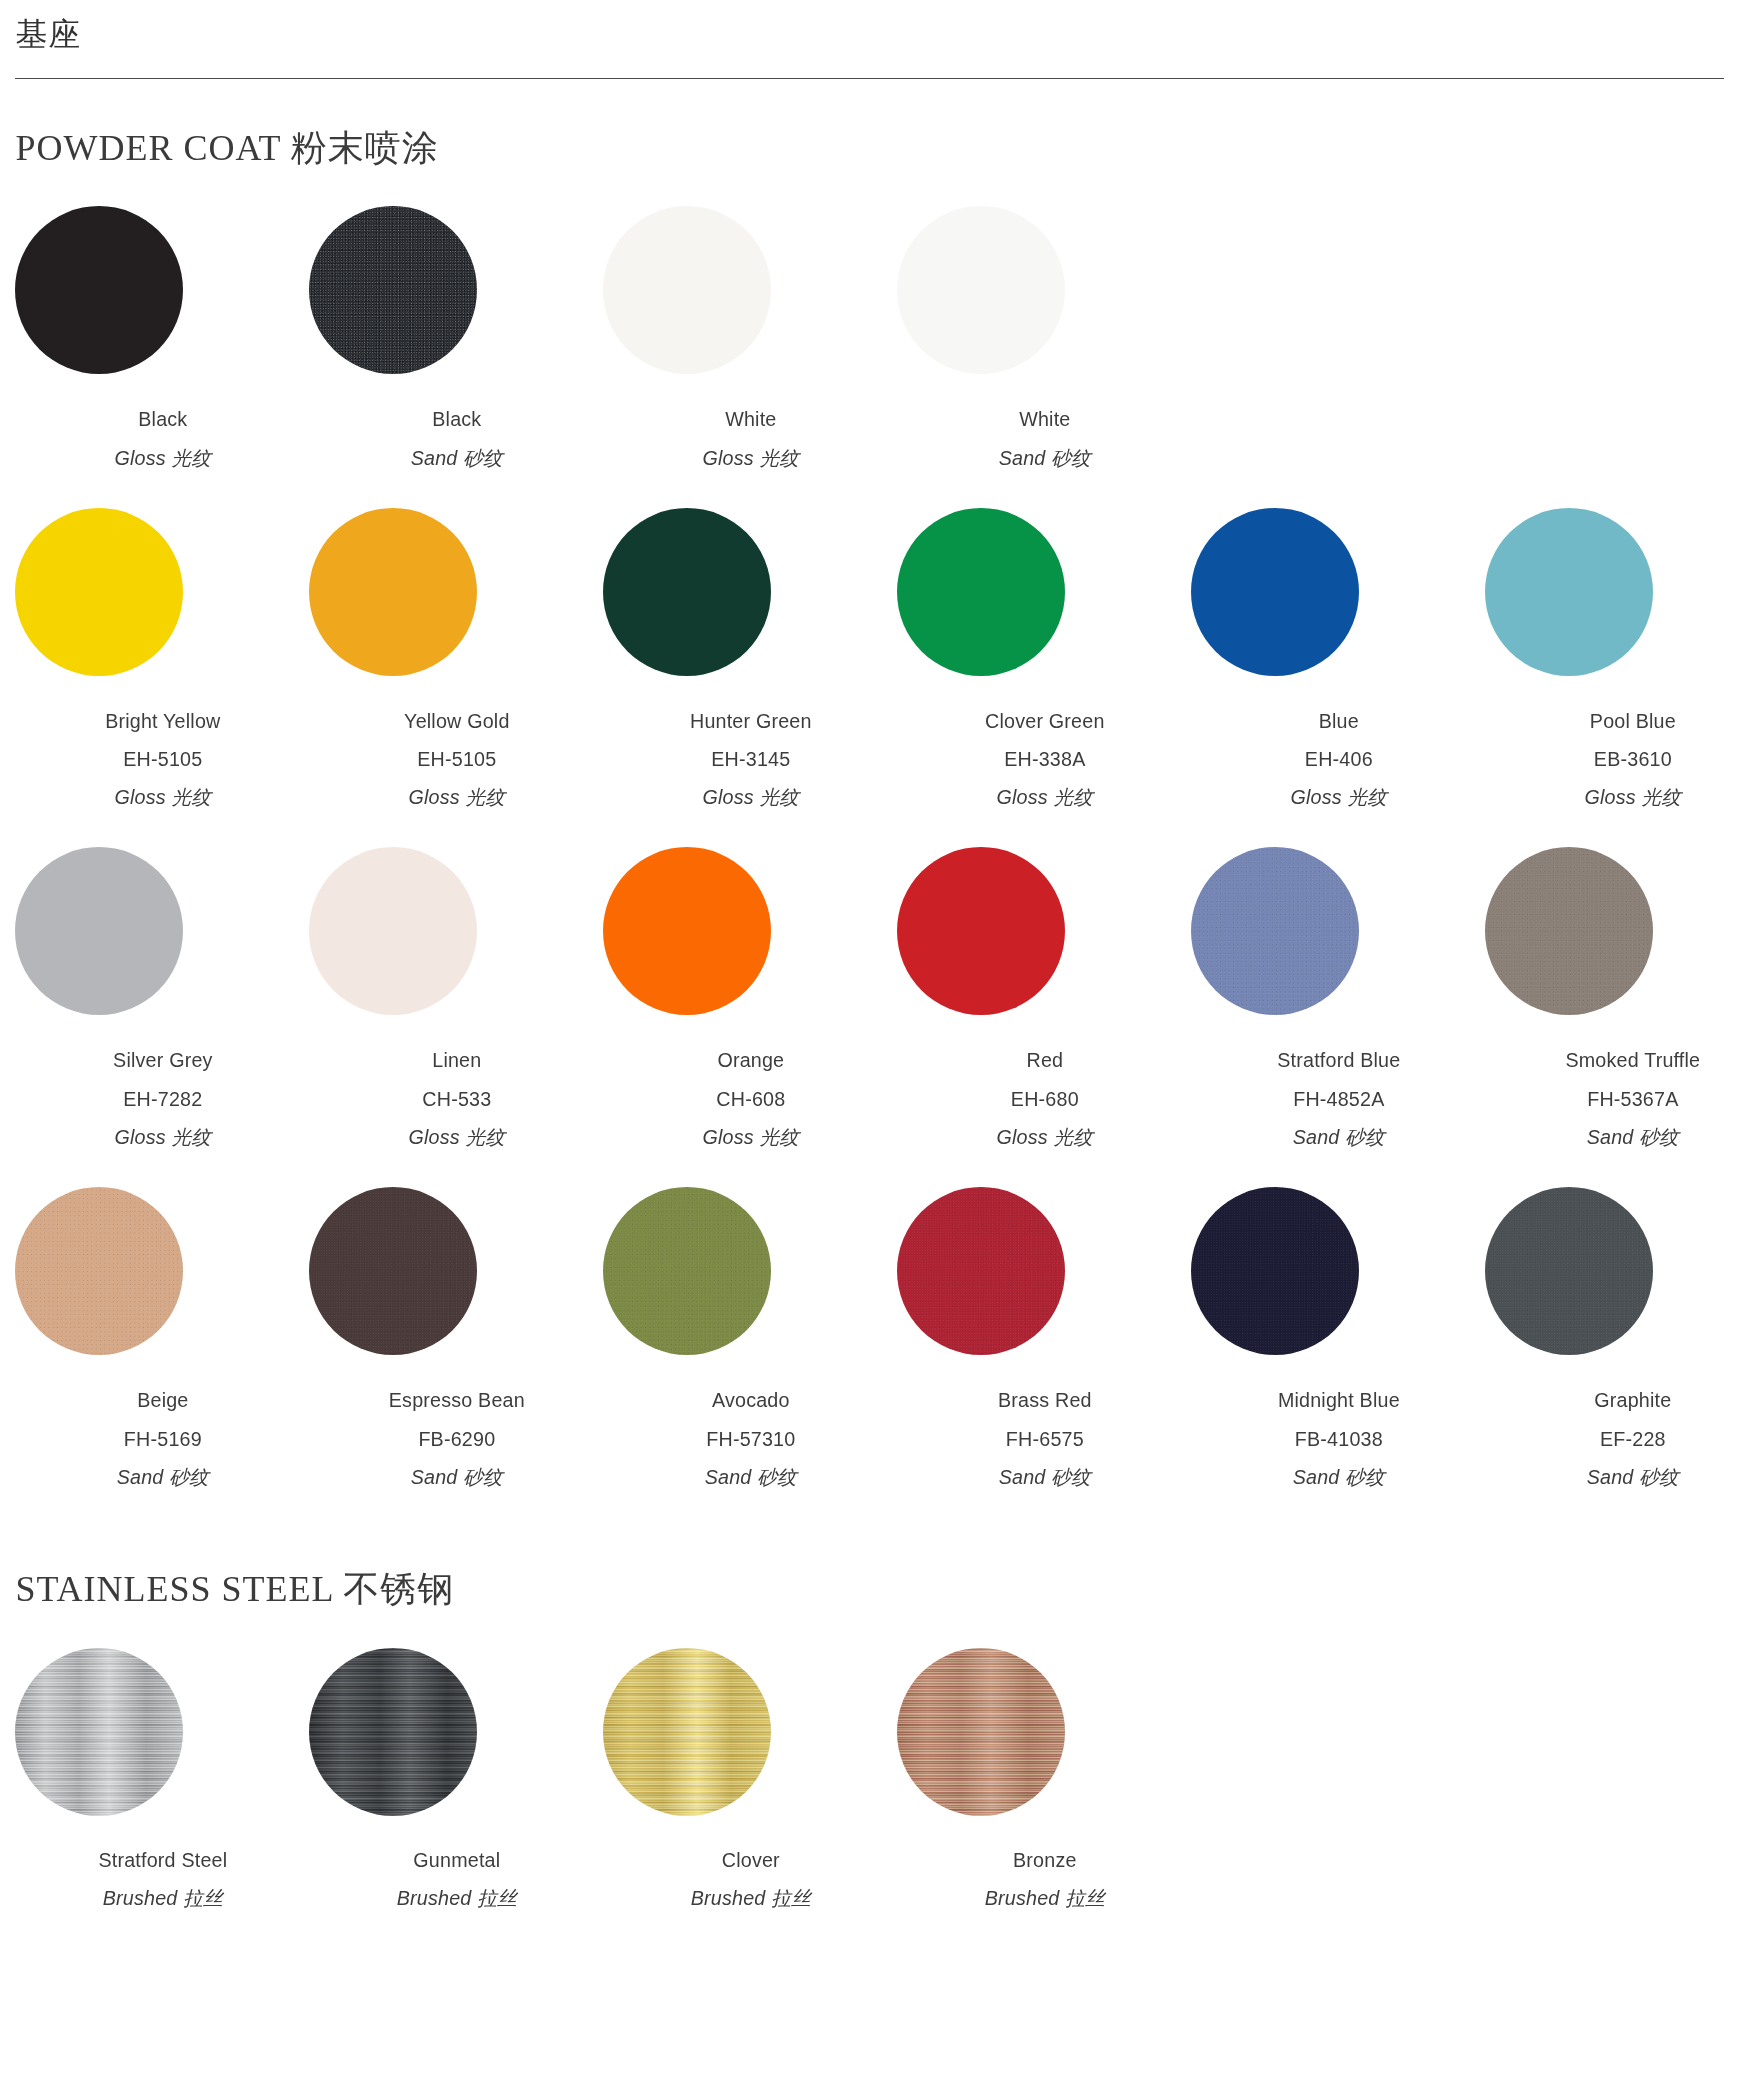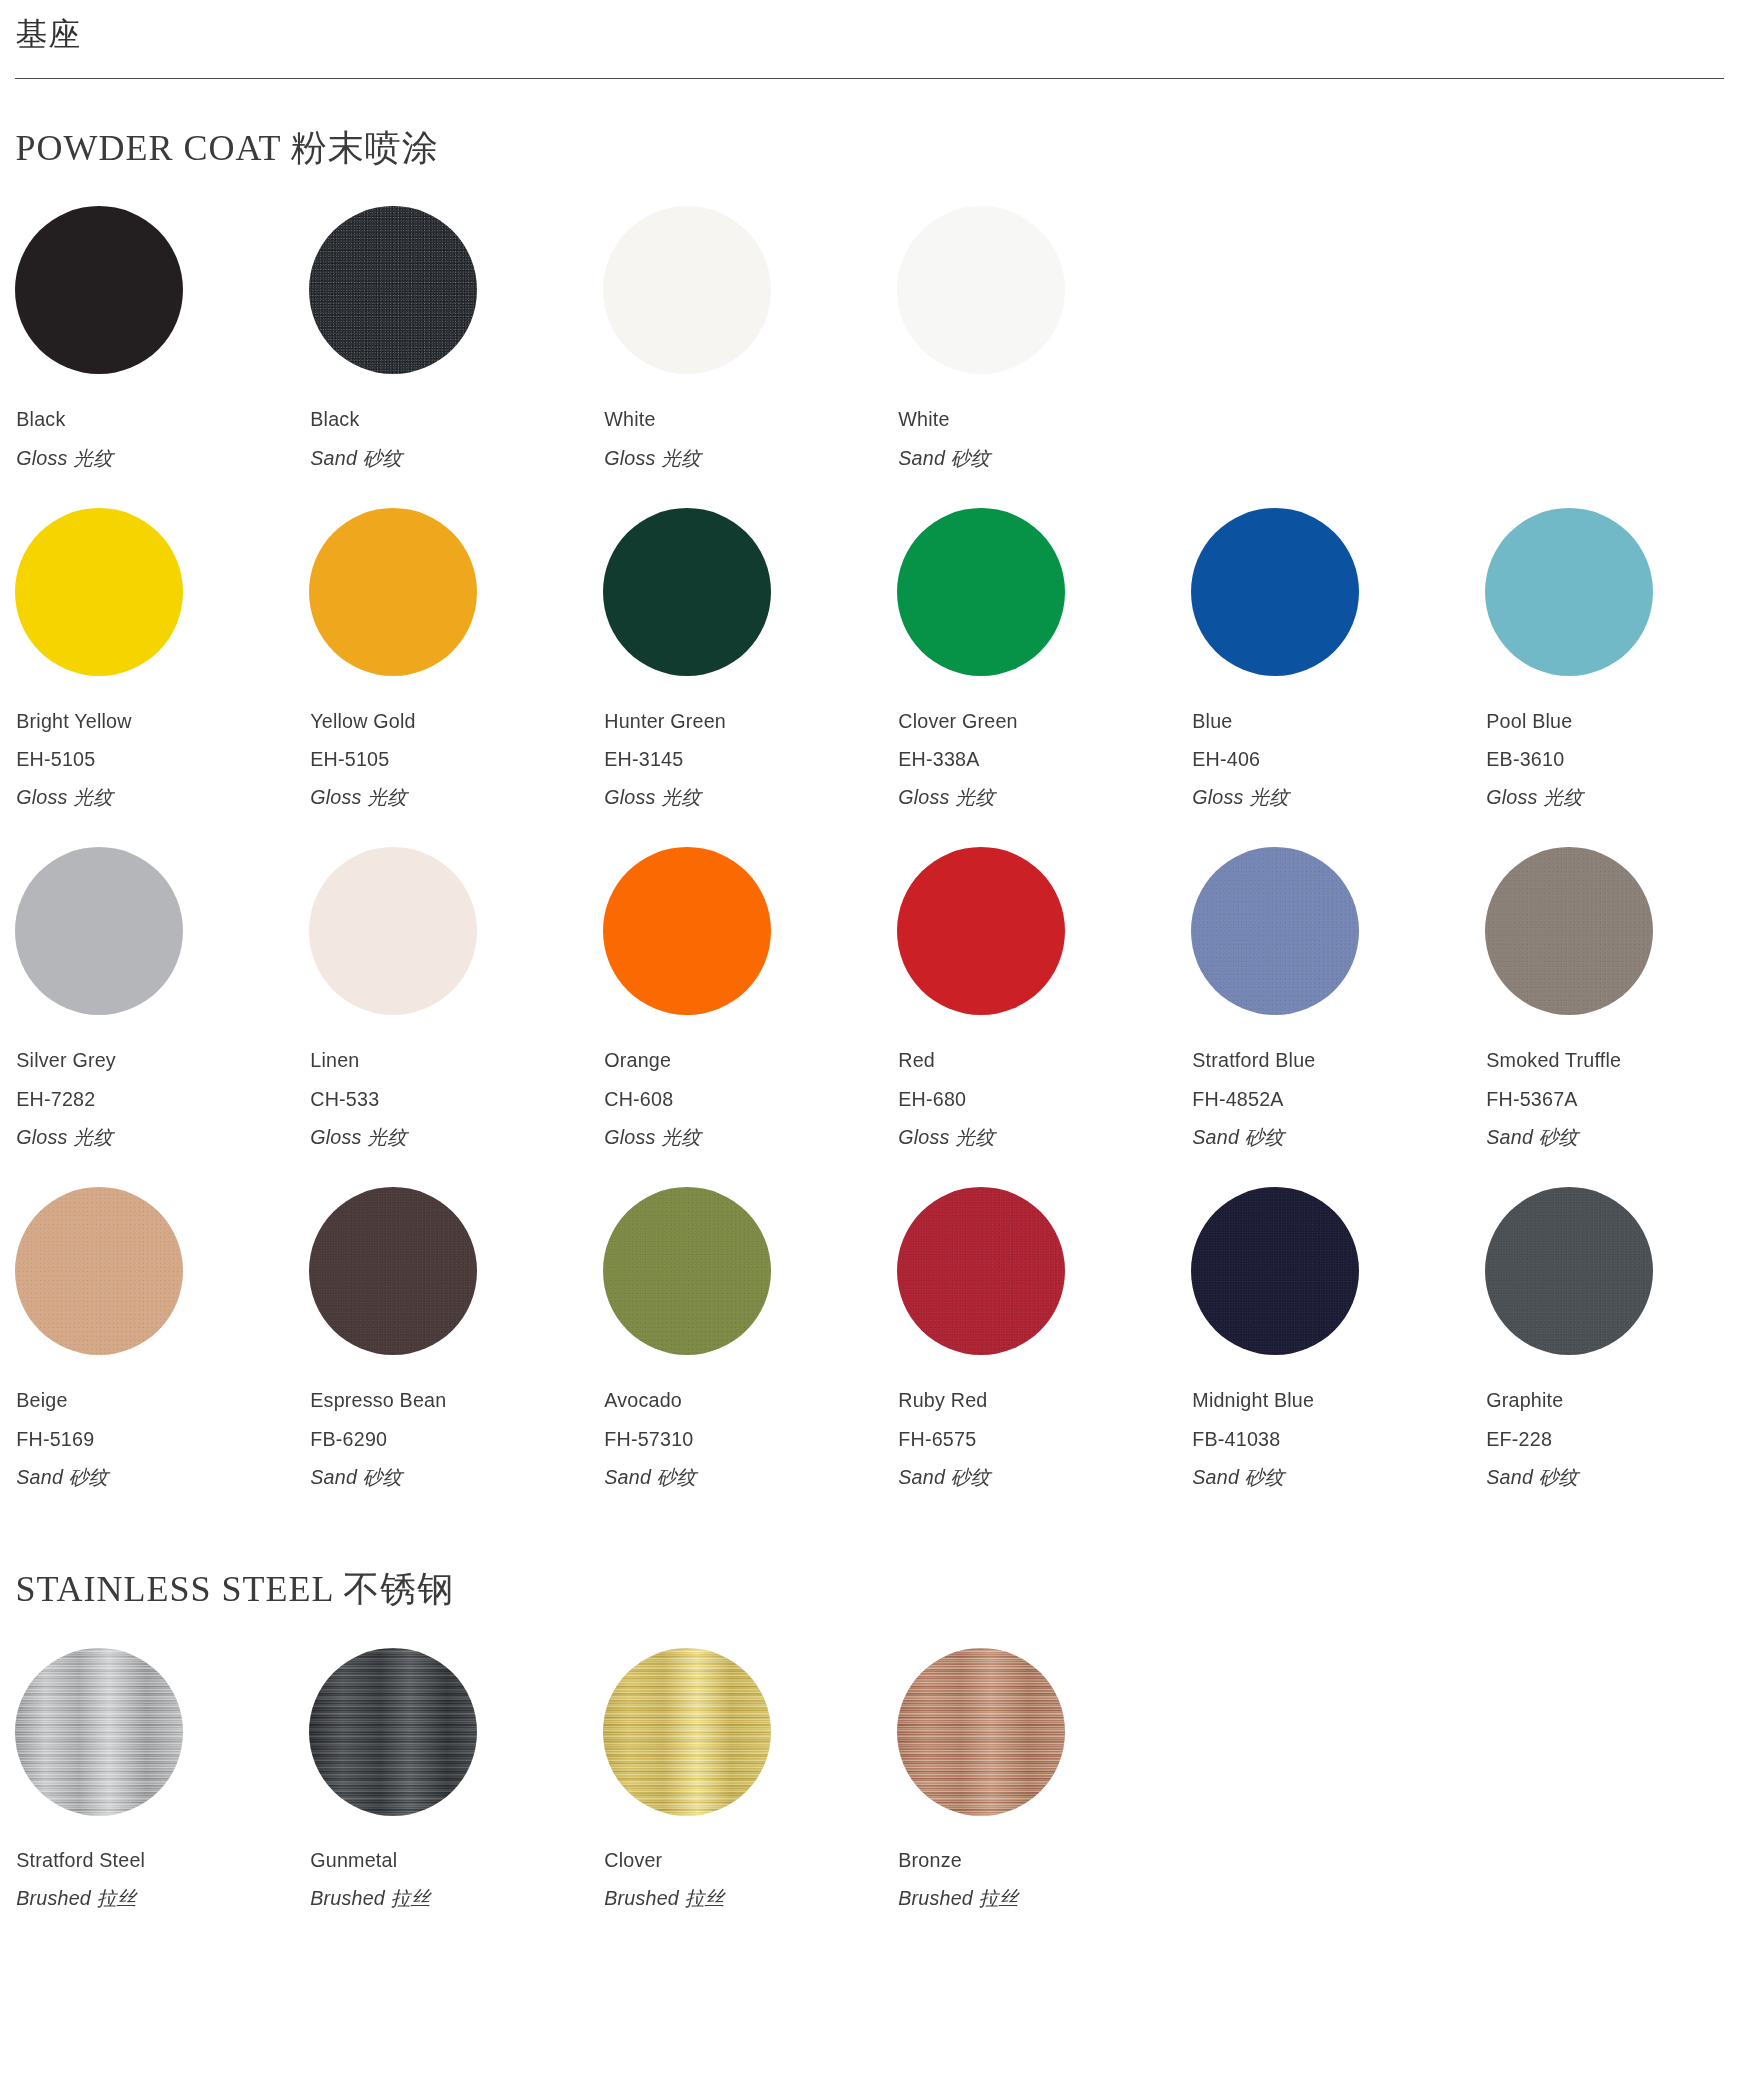--- a/index.html
+++ b/index.html
@@ -62,20 +62,21 @@
 
   
   .swatch-row {
     display: flex;
     flex-wrap: nowrap;
     align-items: flex-start;
   }
   .swatch-cell {
     width: 294px;
     flex: 0 0 294px;
+    text-align: center;
   }
 
   .swatch-disc-wrap {
     width: 168px;
     height: 168px;
     position: relative;
   }
   .swatch-disc {
     width: 168px;
     height: 168px;
@@ -380,21 +381,21 @@
               <div class="lbl lbl-name">Avocado</div>
               <div class="lbl lbl-code">FH-57310</div>
               <div class="lbl lbl-finish">Sand 砂纹</div>
             </div>
           </div>
           <div class="swatch-cell">
             <div class="swatch-disc-wrap">
               <div class="swatch-disc sand" style="background: rgb(173, 35, 52);"></div>
             </div>
             <div class="swatch-labels">
-              <div class="lbl lbl-name">Ruby Red</div>
+              <div class="lbl lbl-name">Brass Red</div>
               <div class="lbl lbl-code">FH-6575</div>
               <div class="lbl lbl-finish">Sand 砂纹</div>
             </div>
           </div>
           <div class="swatch-cell">
             <div class="swatch-disc-wrap">
               <div class="swatch-disc sand" style="background: rgb(28, 28, 53);"></div>
             </div>
             <div class="swatch-labels">
               <div class="lbl lbl-name">Midnight Blue</div>

